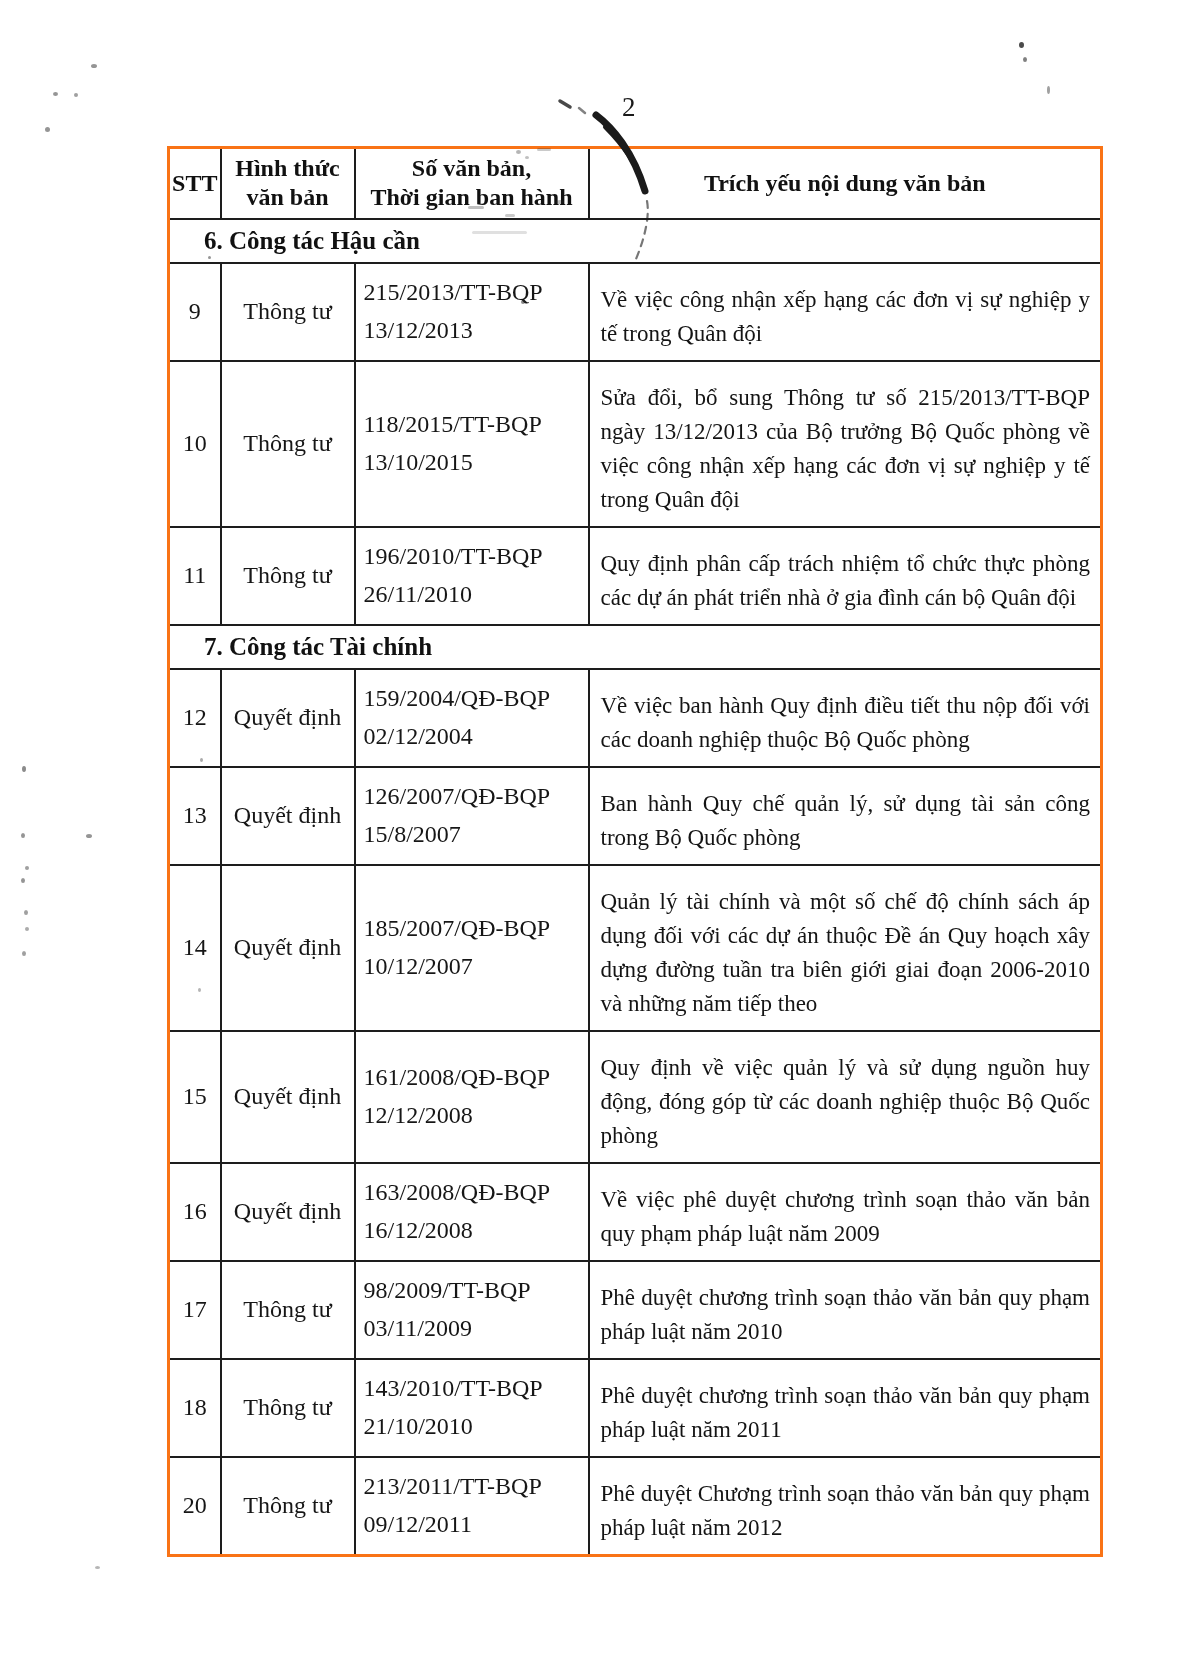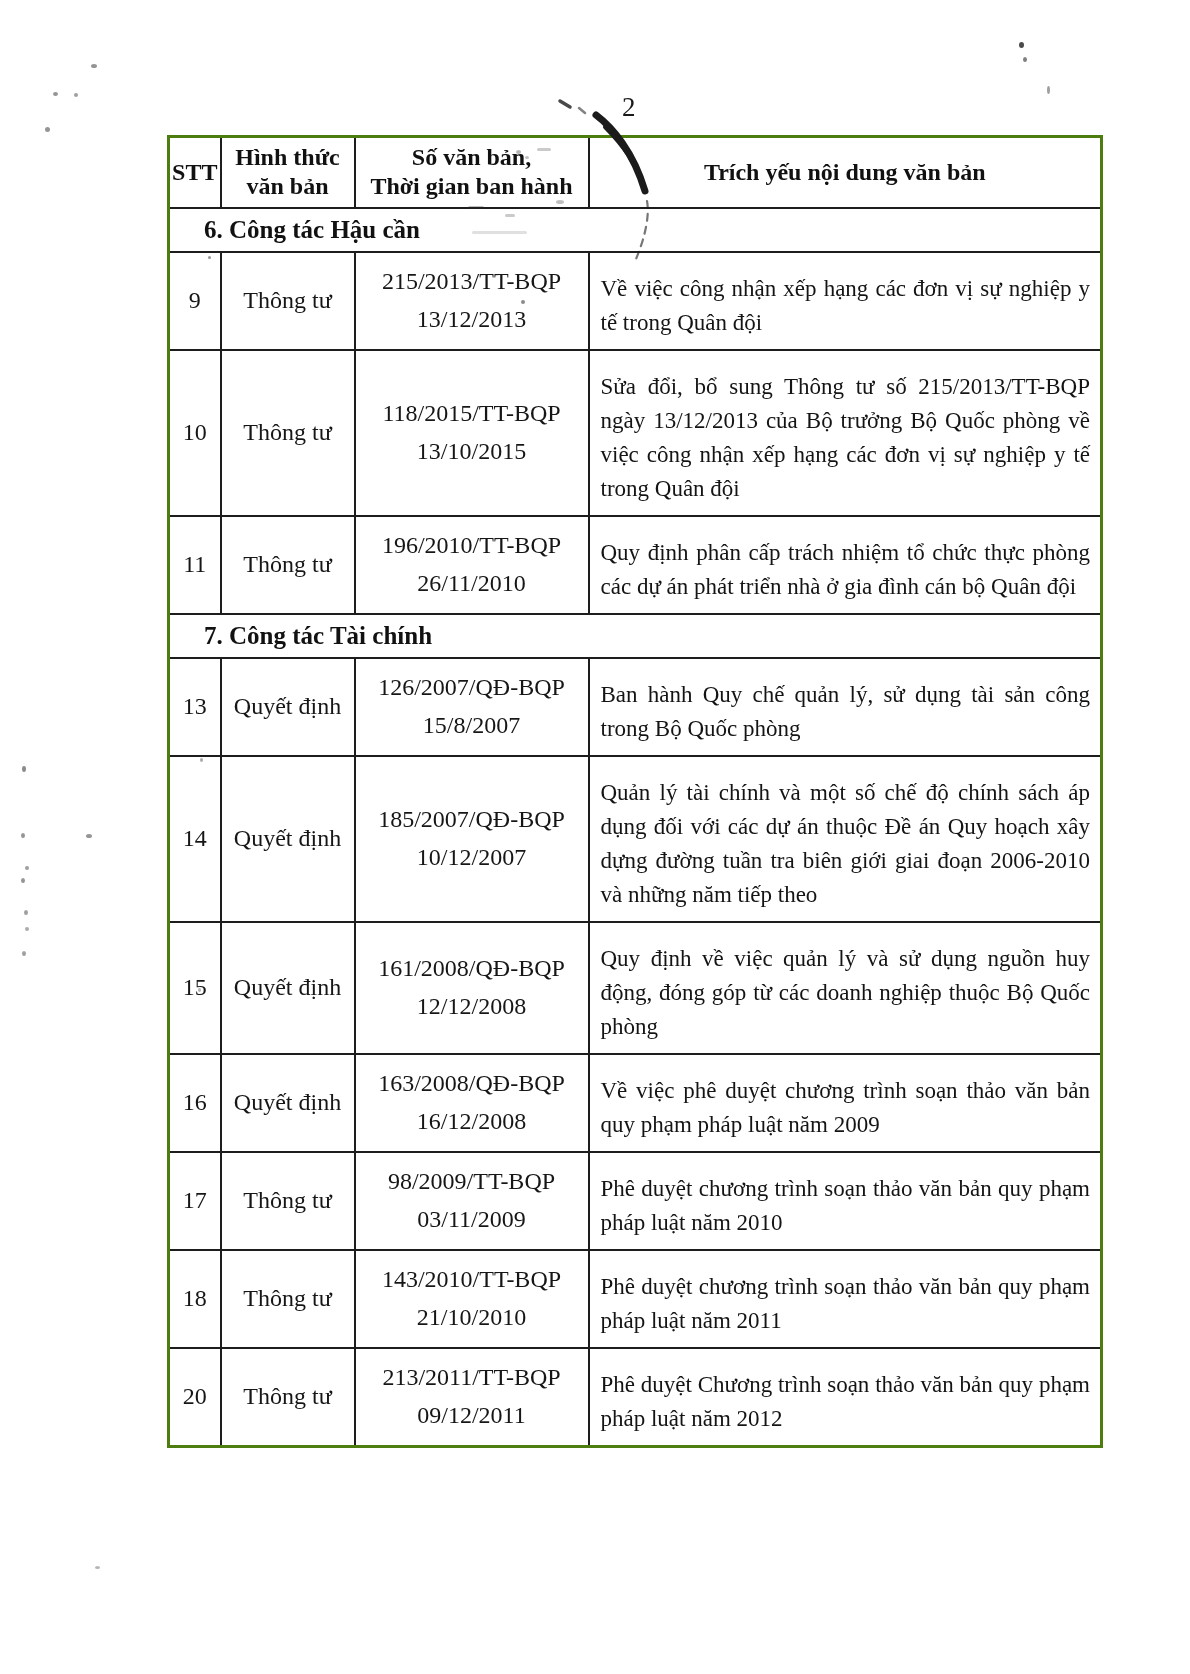--- a/index.html
+++ b/index.html
@@ -7,38 +7,38 @@
     width:1190px;height:1674px;position:relative;overflow:hidden;
     background:#ffffff;color:#161616;
     font-family:"Liberation Serif","DejaVu Serif",serif;
     -webkit-font-smoothing:antialiased;
   }
   .page-number{
     position:absolute;left:622px;top:92px;width:40px;
     font-size:27px;text-align:left;color:#1a1a1a;
   }
   table.doc-table{
-    position:absolute;left:167px;top:135px;width:933px;
+    position:absolute;left:167px;top:146px;width:933px;
     border-collapse:collapse;table-layout:fixed;
-    border:3px solid #4d7c0f;
+    border:3px solid #f97316;
   }
   .doc-table th,.doc-table td{
     border:2px solid #1d1d1d;vertical-align:middle;
   }
   .doc-table th{
     font-weight:bold;font-size:24px;line-height:1.22;
     text-align:center;padding:5px 2px;white-space:pre-line;color:#111;
   }
   td.section-title{
     font-weight:bold;font-size:25px;color:#111;
     padding:7px 26px 7px 34px;height:28px;text-align:left;
   }
   td.cell-stt{text-align:center;font-size:24px;}
   td.cell-type{text-align:center;font-size:24px;padding:4px 4px;}
-  td.cell-num{text-align:center;font-size:24px;padding:10px 8px;}
+  td.cell-num{text-align:left;font-size:24px;padding:10px 8px;}
   td.cell-num .doc-date{margin-top:11px;}
   td.cell-sum{
     font-size:23px;line-height:34px;text-align:justify;
     padding:19px 10px 9px 11px;color:#141414;
   }
   tr.doc-row{min-height:84px;}
   .pen-overlay{
     position:absolute;left:0;top:0;width:1190px;height:1674px;
     pointer-events:none;z-index:6;
   }
@@ -108,20 +108,29 @@
       <div class="doc-num">196/2010/TT-BQP</div>
       <div class="doc-date">26/11/2010</div>
     </td>
     <td class="cell-sum">Quy định phân cấp trách nhiệm tổ chức thực phòng các dự án phát triển nhà ở gia đình cán bộ Quân đội</td>
   </tr>
 
   <tr class="section-row">
     <td colspan="4" class="section-title">7. Công tác Tài chính</td>
   </tr>
 
+  <tr class="doc-row">
+    <td class="cell-stt">12</td>
+    <td class="cell-type">Quyết định</td>
+    <td class="cell-num">
+      <div class="doc-num">159/2004/QĐ-BQP</div>
+      <div class="doc-date">02/12/2004</div>
+    </td>
+    <td class="cell-sum">Về việc ban hành Quy định điều tiết thu nộp đối với các doanh nghiệp thuộc Bộ Quốc phòng</td>
+  </tr>
 
   <tr class="doc-row">
     <td class="cell-stt">13</td>
     <td class="cell-type">Quyết định</td>
     <td class="cell-num">
       <div class="doc-num">126/2007/QĐ-BQP</div>
       <div class="doc-date">15/8/2007</div>
     </td>
     <td class="cell-sum">Ban hành Quy chế quản lý, sử dụng tài sản công trong Bộ Quốc phòng</td>
   </tr>

